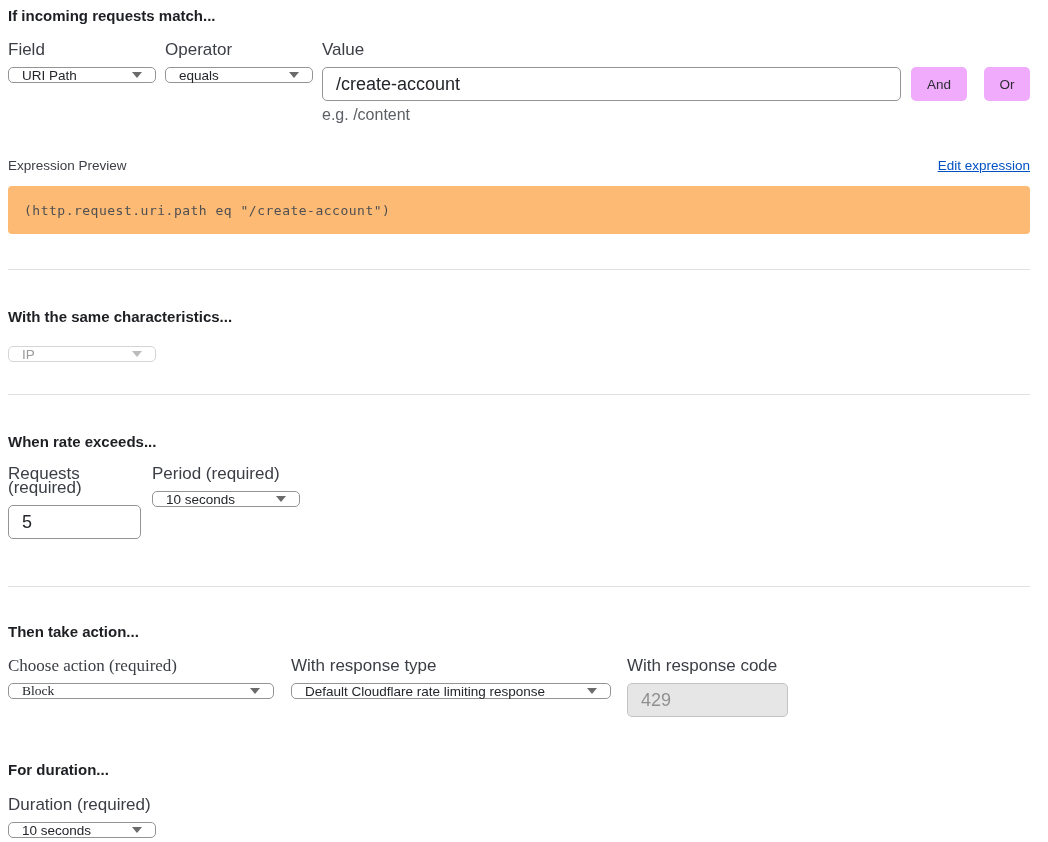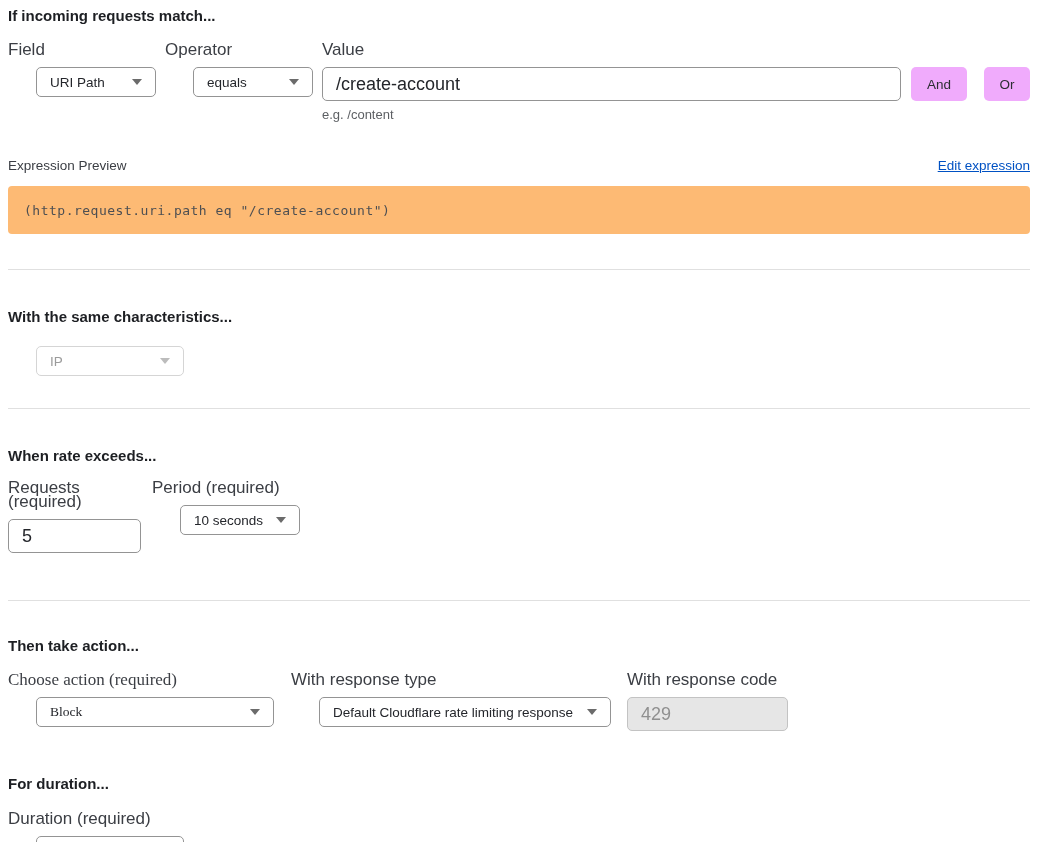--- a/index.html
+++ b/index.html
@@ -24,32 +24,31 @@
   }
   .field-label {
     font-size: 17px;
     color: #3b3e44;
     line-height: 14px;
     margin-bottom: 10px;
     display: block;
   }
   .control-row { display: flex; align-items: flex-start; }
   .select {
-    height: 30px;
+    height: 16px;
     border: 1px solid #949494;
     border-radius: 5px;
     background: #ffffff;
     display: flex;
     align-items: center;
     justify-content: space-between;
     padding: 0 13px;
     font-size: 13.5px;
     color: #24262b;
     cursor: pointer;
-    margin-left: 28px;
   }
   .select.disabled {
     border-color: #d5d5d5;
     color: #9b9b9b;
     cursor: default;
   }
   .caret {
     width: 0; height: 0;
     border-left: 5px solid transparent;
     border-right: 5px solid transparent;
@@ -69,21 +68,21 @@
     color: #24262b;
     outline: none;
     width: 100%;
   }
   .text-input:disabled, .text-input.disabled {
     background: #e6e6e6;
     border-color: #c3c3c3;
     color: #909090;
   }
   .hint {
-    font-size: 13px;
+    font-size: 16px;
     color: #5c5f63;
     margin-top: 6px;
     line-height: 15px;
   }
   .logic-btn {
     height: 34px;
     border: none;
     border-radius: 5px;
     background: #f0abfc;
     color: #2c2e33;

